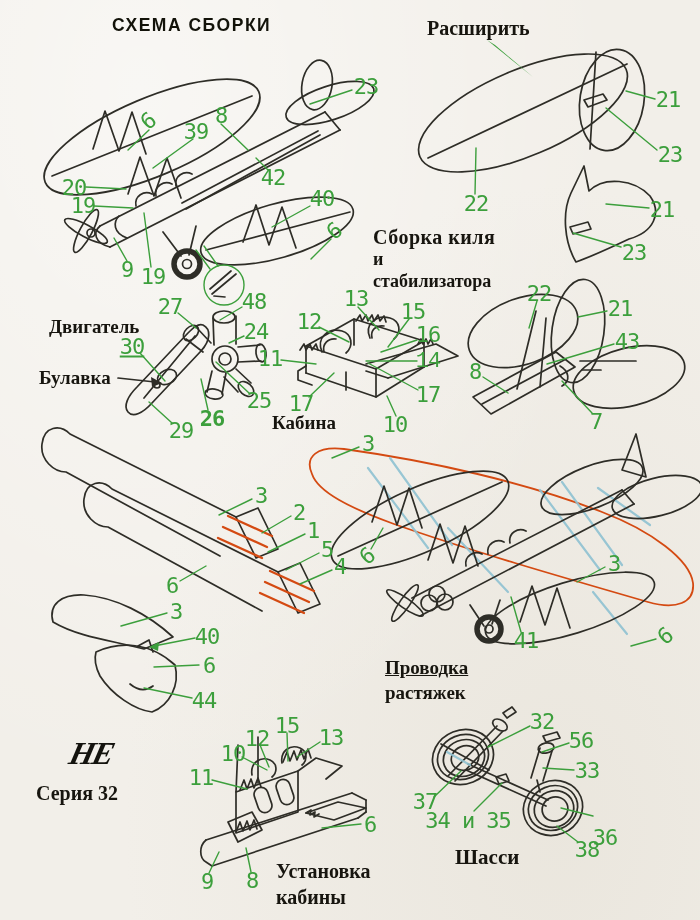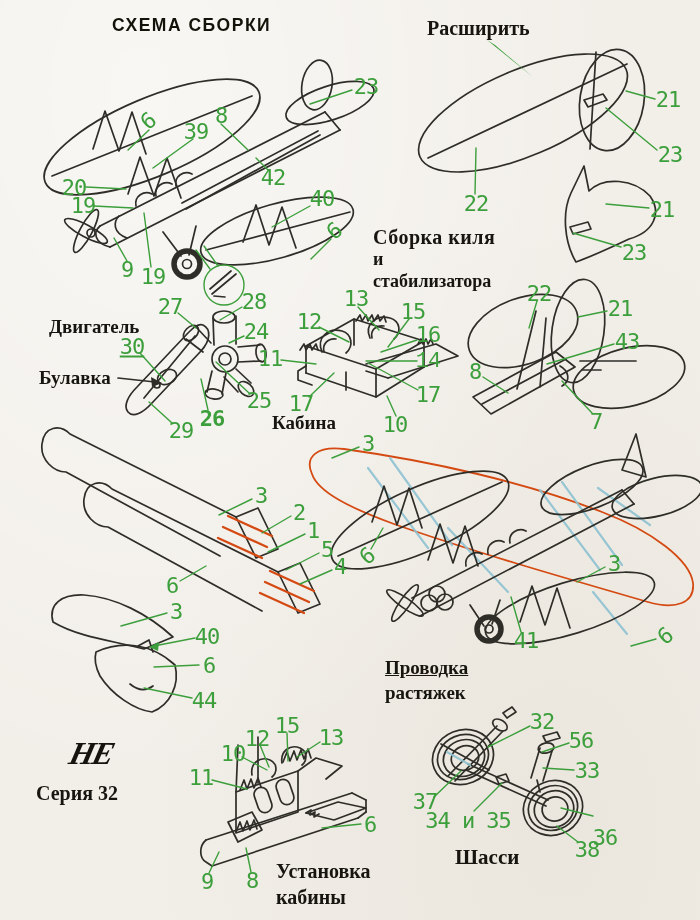--- a/index.html
+++ b/index.html
@@ -377,21 +377,21 @@
     <span class="num" style="left: 670px; top: 154px;">23</span>
     <span class="num" style="left: 476px; top: 203px;">22</span>
     <span class="num" style="left: 662px; top: 209px;">21</span>
     <span class="num" style="left: 634px; top: 252px;">23</span>
     <span class="num" style="left: 539px; top: 293px;">22</span>
     <span class="num" style="left: 620px; top: 308px;">21</span>
     <span class="num" style="left: 627px; top: 341px;">43</span>
     <span class="num" style="left: 475px; top: 371px;">8</span>
     <span class="num" style="left: 596px; top: 421px;">7</span>
     <span class="num" style="left: 170px; top: 306px;">27</span>
-    <span class="num" style="left: 254px; top: 301px;">28</span>
+    <span class="num" style="left: 254px; top: 301px;">48</span>
     <span class="num" style="left: 256px; top: 331px;">24</span>
     <span class="num" style="left: 132px; top: 346px; text-decoration: underline;">30</span>
     <span class="num" style="left: 259px; top: 400px;">25</span>
     <span class="num" style="left: 212px; top: 418px; font-weight: bold;">26</span>
     <span class="num" style="left: 181px; top: 430px;">29</span>
     <span class="num" style="left: 356px; top: 298px;">13</span>
     <span class="num" style="left: 413px; top: 311px;">15</span>
     <span class="num" style="left: 309px; top: 321px;">12</span>
     <span class="num" style="left: 428px; top: 334px;">16</span>
     <span class="num" style="left: 270px; top: 358px;">11</span>

